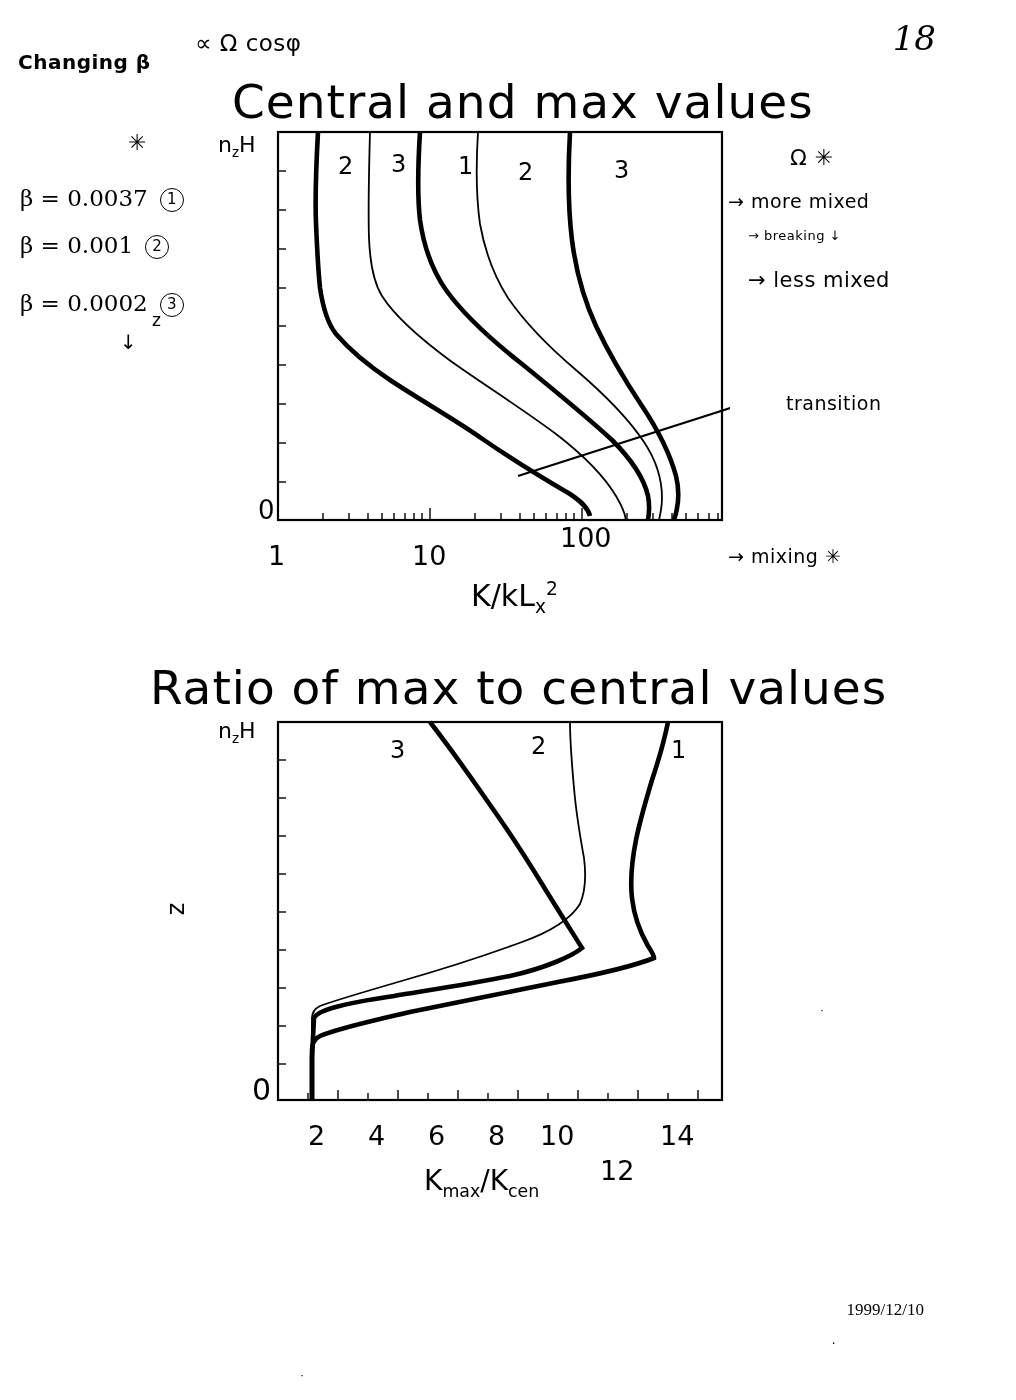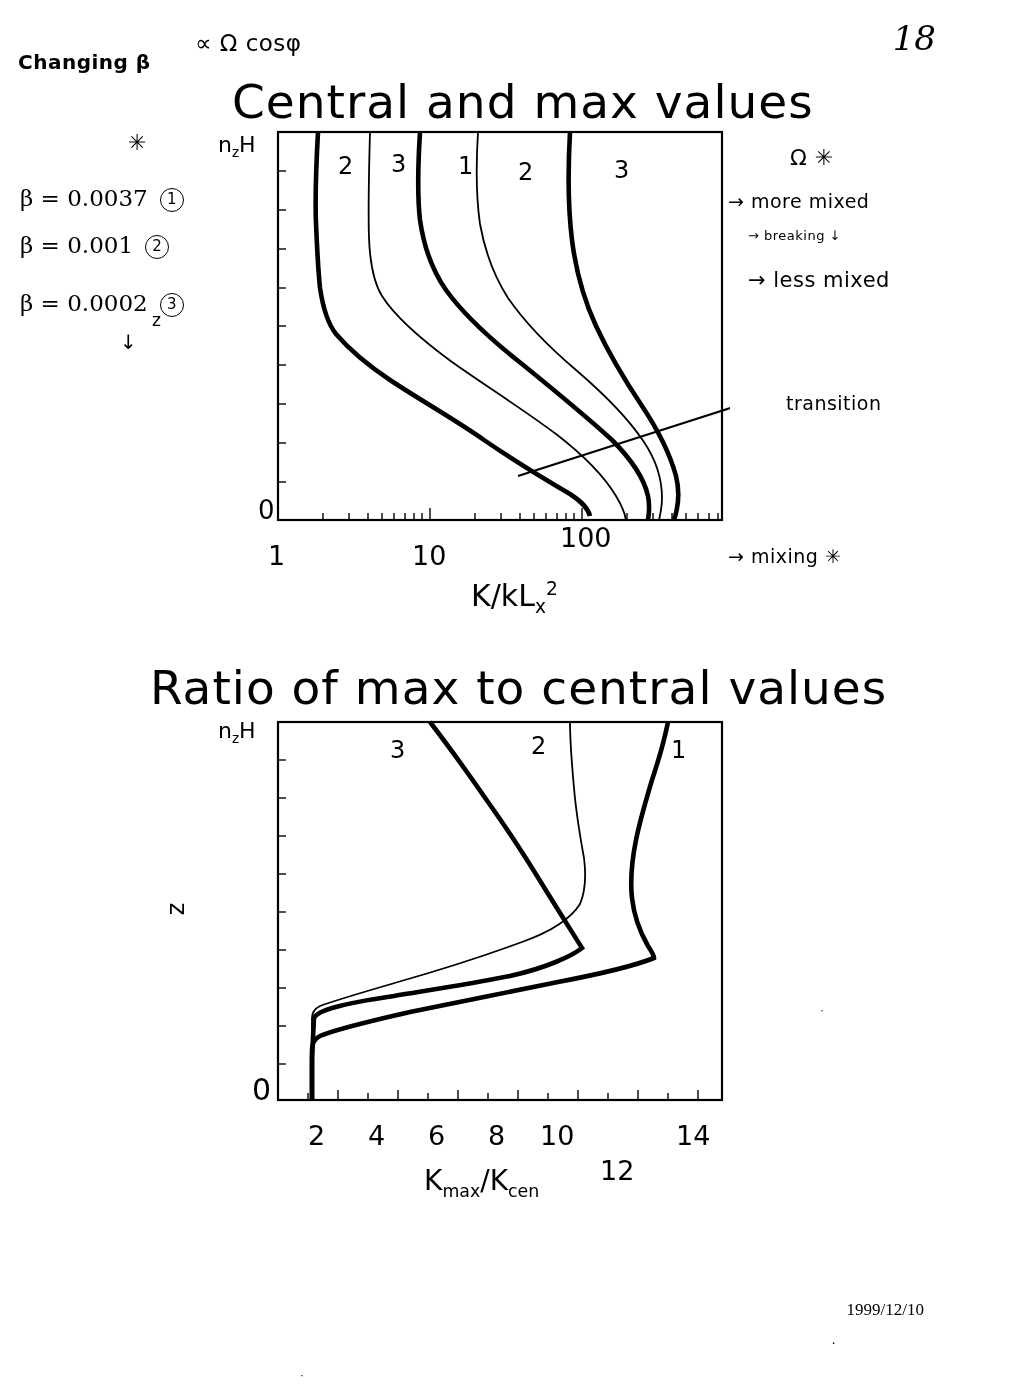--- a/index.html
+++ b/index.html
@@ -222,19 +222,19 @@
 <div class="abs curvelabel" style="left:390px;top:736px;">3</div>
 <div class="abs curvelabel" style="left:531px;top:732px;">2</div>
 <div class="abs curvelabel" style="left:671px;top:736px;">1</div>
 
 <div class="abs tickno" style="left:308px;top:1120px;">2</div>
 <div class="abs tickno" style="left:368px;top:1120px;">4</div>
 <div class="abs tickno" style="left:428px;top:1120px;">6</div>
 <div class="abs tickno" style="left:488px;top:1120px;">8</div>
 <div class="abs tickno" style="left:540px;top:1120px;">10</div>
 <div class="abs tickno" style="left:600px;top:1120px;margin-top:35px;">12</div>
-<div class="abs tickno" style="left:660px;top:1120px;margin-left:16px;">14</div>
+<div class="abs tickno" style="left:660px;top:1120px;">14</div>
 
 <div class="abs" id="footer-date">1999/12/10</div>
 <div class="abs" id="footer-name">P. Haynes</div>
 <div class="abs" id="footer-dot">·</div>
 <div class="abs" id="stray-dot">·</div>
 <div class="abs" id="stray-dot2">·</div>
 
 </body></html>

